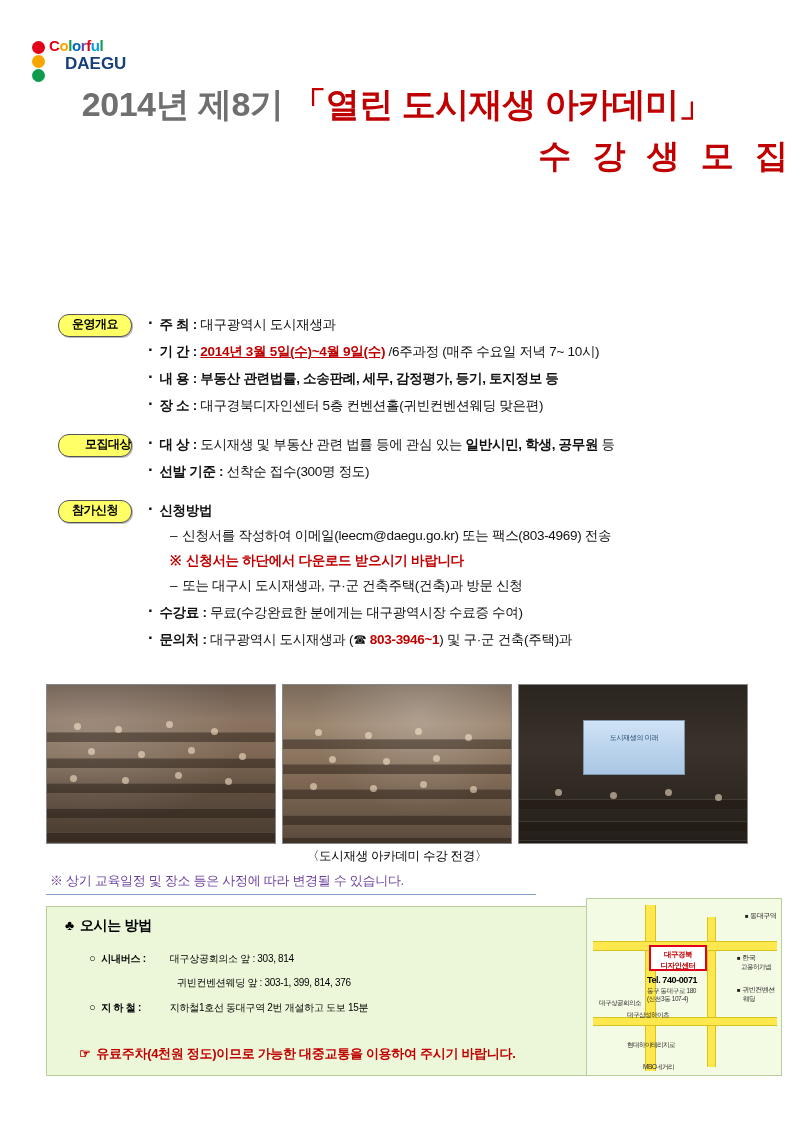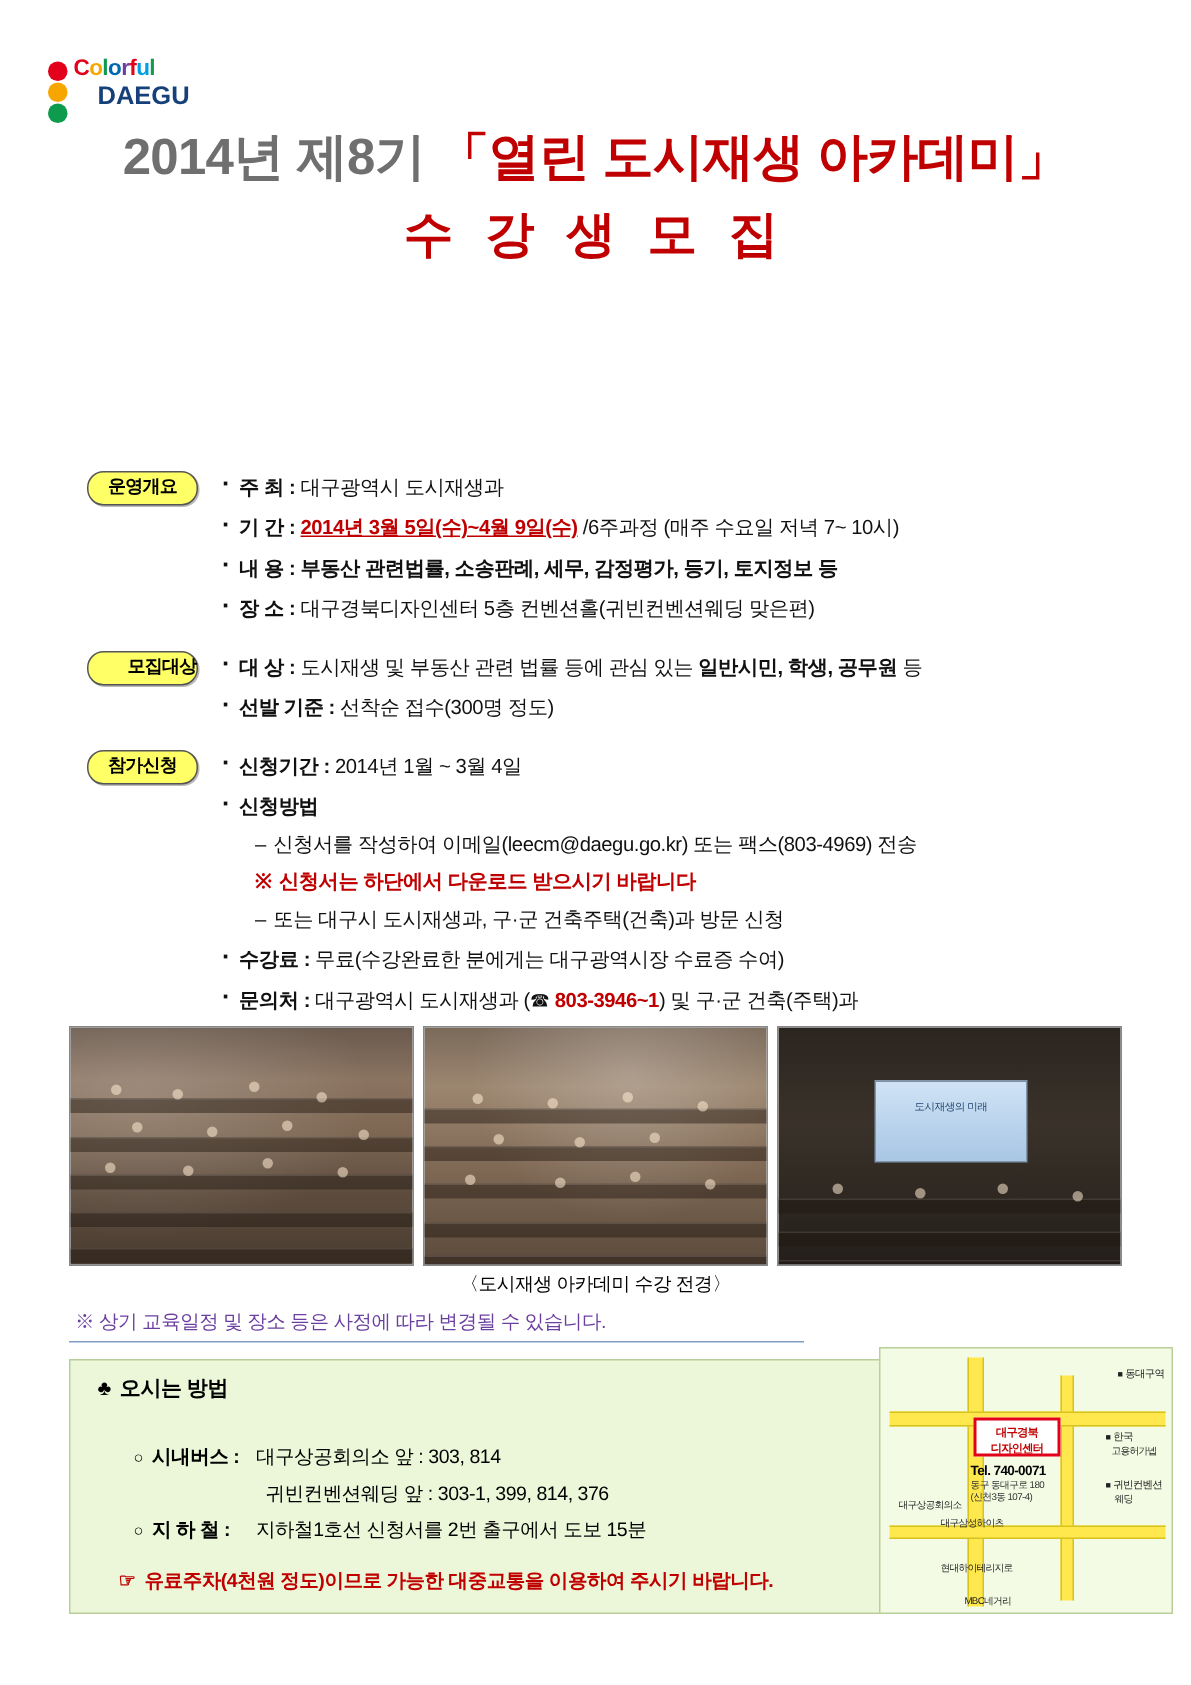--- a/index.html
+++ b/index.html
@@ -88,20 +88,21 @@
     letter-spacing: -0.5px;
   }
   .title-line1 .grey { color: #6f6f6f; }
   .title-line1 .red { color: #c00000; }
   .title-line2 {
     font-size: 33px;
     font-weight: bold;
     color: #c00000;
     letter-spacing: 6px;
     margin-top: 6px;
+    text-align: right;
   }
 
   
   .intro {
     position: absolute;
     left: 46px;
     top: 188px;
     width: 702px;
     border-top: 2px solid #9fc3e6;
     border-bottom: 2px solid #9fc3e6;
@@ -300,22 +301,22 @@
     font-weight: bold;
     letter-spacing: -0.3px;
   }
   .howto-title::before {
     content: "♣";
     margin-right: 6px;
   }
   .howto-lines {
     position: absolute;
     left: 42px;
-    top: 52px;
-    font-size: 13px;
+    top: 39px;
+    font-size: 10px;
     letter-spacing: -0.3px;
     line-height: 24px;
   }
   .howto-lines .o::before {
     content: "○";
     margin-right: 6px;
     font-size: 11px;
   }
   .howto-lines .lbl {
     font-weight: bold;
@@ -455,21 +456,20 @@
   </div>
 
   <div class="tag tag-tg">모집대상</div>
   <div class="lines sec-tg">
     <span class="row bullet"><span class="b">대 상 :</span> <span>도시재생 및 부동산 관련 법률 등에 관심 있는 </span><span class="b">일반시민, 학생, 공무원</span><span> 등</span></span>
     <span class="row bullet"><span class="b">선발 기준 :</span> <span>선착순 접수(300명 정도)</span></span>
   </div>
 
   <div class="tag tag-ap">참가신청</div>
   <div class="lines sec-ap">
-    <span class="row bullet"><span class="b">신청기간 :</span> <span>2014년 1월 ~ 3월 4일</span></span>
     <span class="row bullet"><span class="b">신청방법</span></span>
     <span class="row sub">신청서를 작성하여 이메일(leecm@daegu.go.kr) 또는 팩스(803-4969) 전송</span>
     <span class="row note-star">신청서는 하단에서 다운로드 받으시기 바랍니다</span>
     <span class="row sub">또는 대구시 도시재생과, 구·군 건축주택(건축)과 방문 신청</span>
     <span class="row bullet"><span class="b">수강료 :</span> <span>무료(수강완료한 분에게는 대구광역시장 수료증 수여)</span></span>
     <span class="row bullet"><span class="b">문의처 :</span> <span>대구광역시  도시재생과 (</span><span>☎</span> <span class="red b">803-3946~1</span><span>) 및 구·군 건축(주택)과</span></span>
   </div>
 
   <div class="photos">
     <div class="photo ph1">
@@ -537,21 +537,21 @@
   <div class="photo-caption">〈도시재생 아카데미 수강 전경〉</div>
 
   <div class="notice">※  상기 교육일정 및 장소 등은 사정에 따라 변경될 수 있습니다.</div>
   <div class="notice-underline"></div>
 
   <div class="howto">
     <div class="howto-title">오시는 방법</div>
     <div class="howto-lines">
       <div class="o"><span class="lbl">시내버스 :</span> <span>대구상공회의소 앞 :  303,  814</span></div>
       <div class="indent">귀빈컨벤션웨딩 앞 :  303-1,  399,  814,  376</div>
-      <div class="o"><span class="lbl">지 하 철 :</span> <span>지하철1호선  신청서를  2번  출구에서  도보  15분</span></div>
+      <div class="o"><span class="lbl">지 하 철 :</span> <span>지하철1호선  동대구역  2번  개설하고  도보  15분</span></div>
     </div>
     <div class="howto-foot">유료주차(4천원 정도)이므로 가능한 대중교통을 이용하여 주시기 바랍니다.</div>
   </div>
 
   <div class="map">
     <div class="road-v rv1"></div>
     <div class="road-v rv2"></div>
     <div class="road-h rh1"></div>
     <div class="road-h rh2"></div>
     <div class="box-red"><span>대구경북</span><br><span>디자인센터</span></div>

